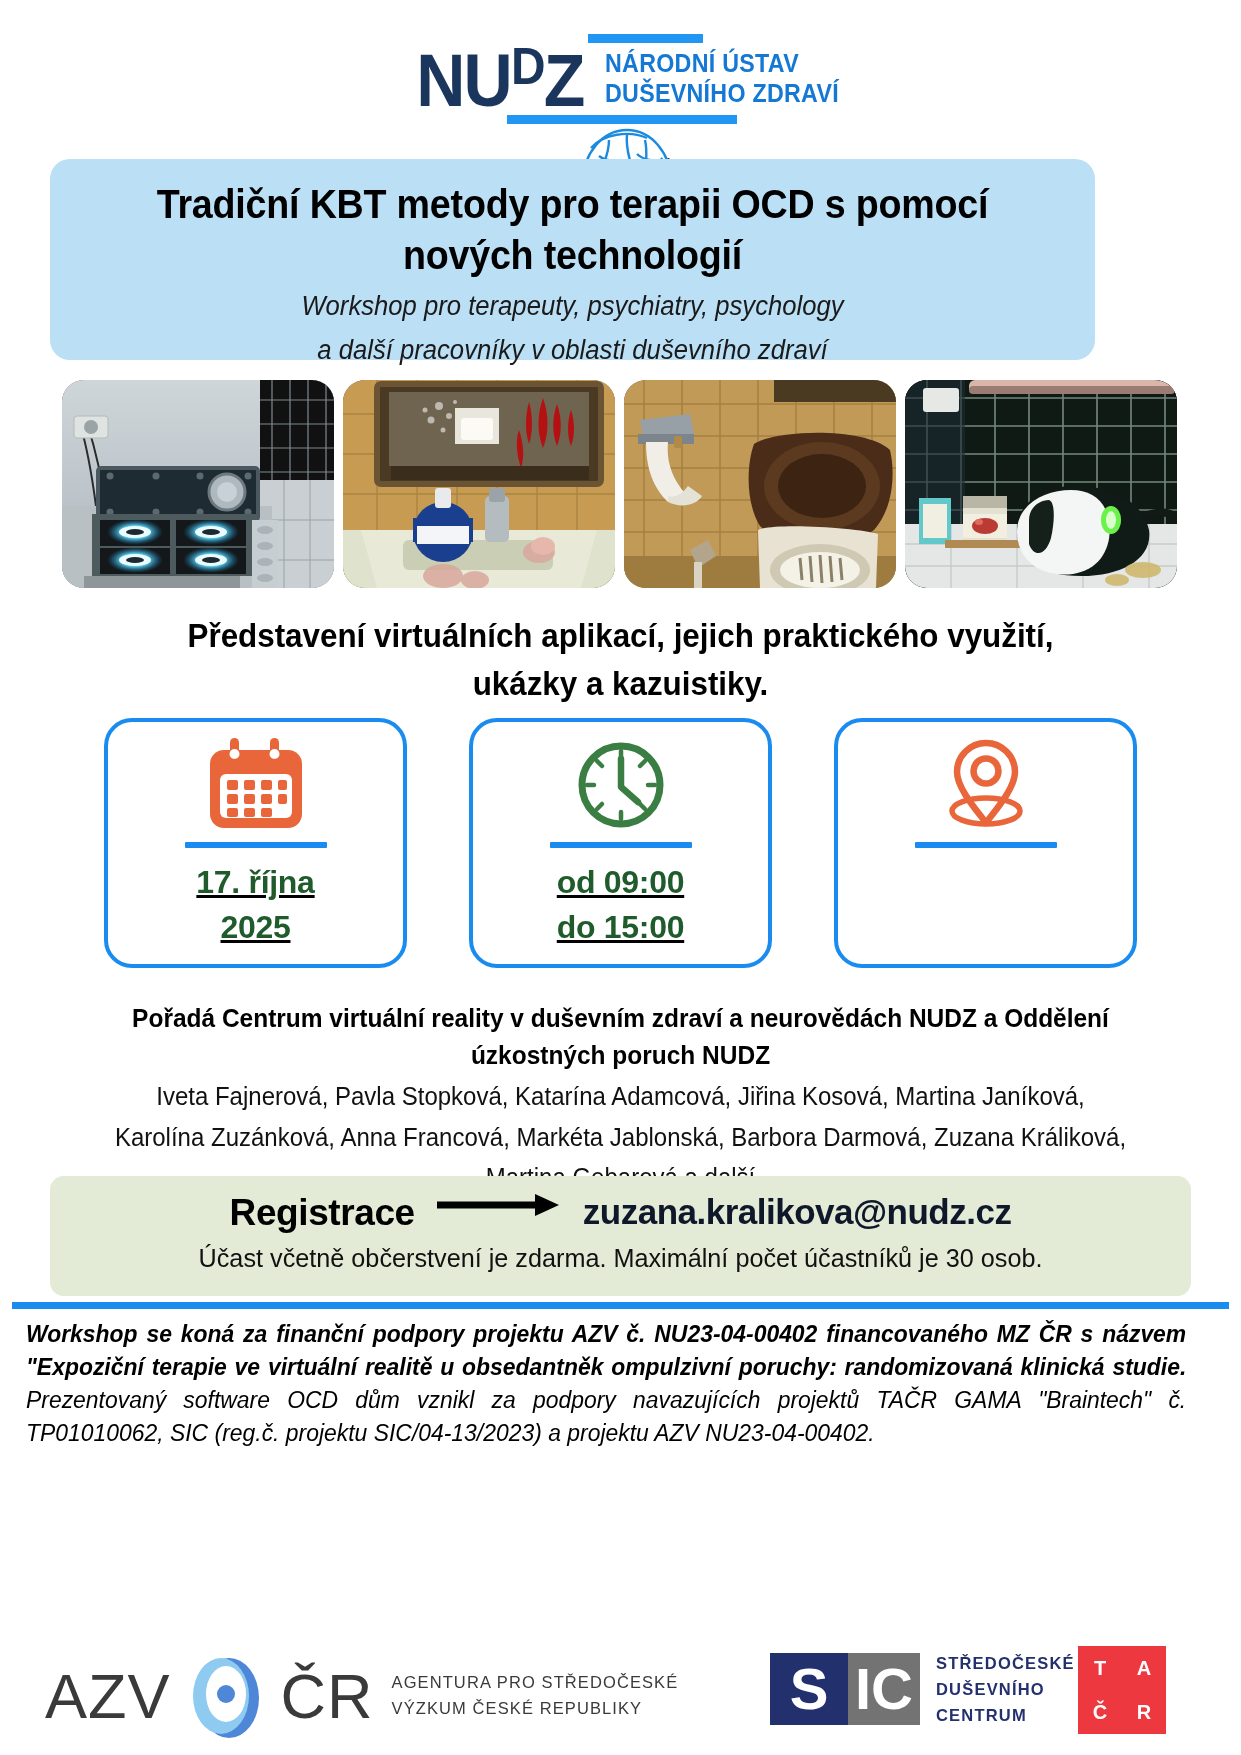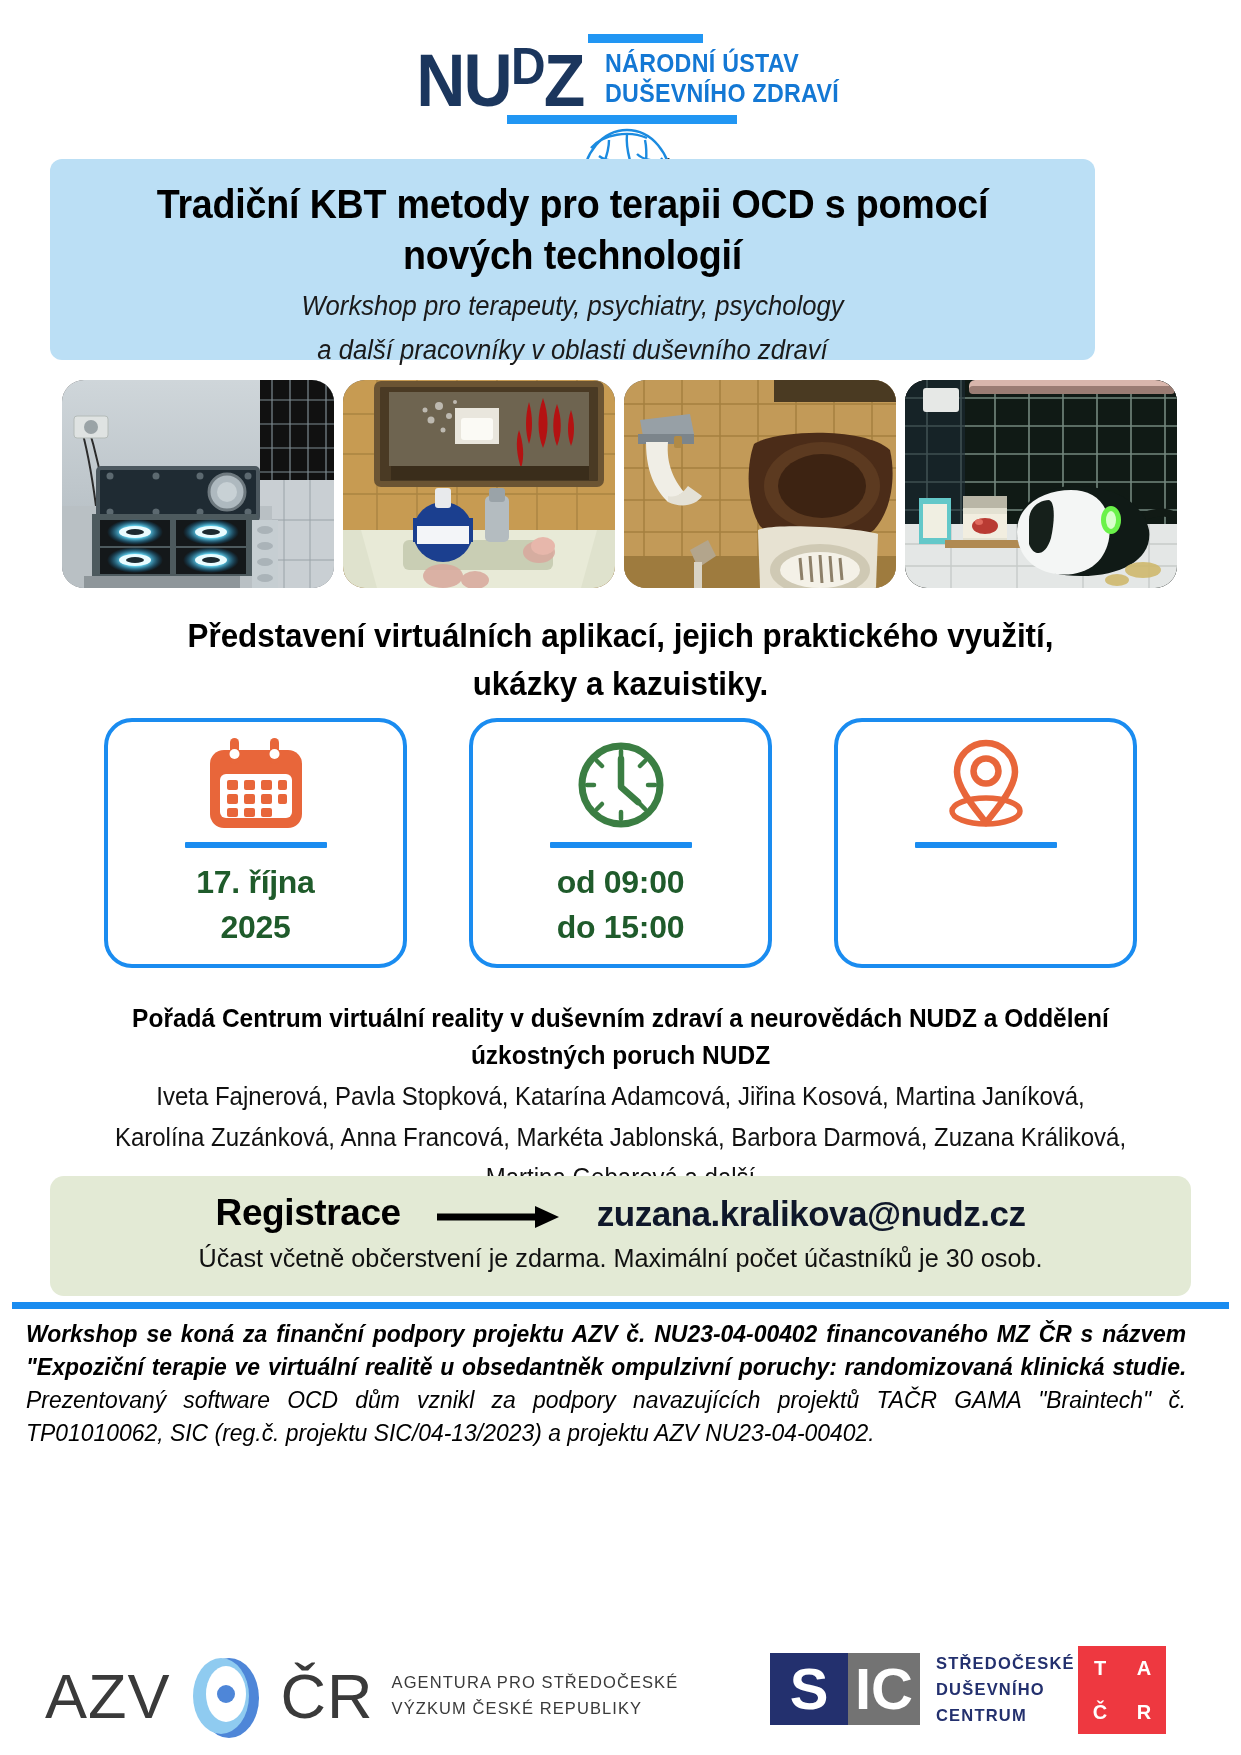--- a/index.html
+++ b/index.html
@@ -67,21 +67,21 @@
     flex: 0 0 auto;
   }
   .brain-wrap svg { display: block; }
 
   
   .title-banner {
     position: absolute;
     top: 159px; left: 50px;
     width: 1045px; height: 201px;
     background: #BBDFF5;
-    border-radius: 12px;
+    border-radius: 20px;
     padding: 20px 60px 14px 60px;
     text-align: center;
   }
   .title-main {
     font-family: "Liberation Sans", sans-serif;
     font-weight: bold;
     font-size: 40px;
     line-height: 1.28;
     color: #000;
     transform: scaleX(0.94);
@@ -137,20 +137,21 @@
   }
   .card {
     width: 303px; height: 250px;
     border: 4px solid #1A8CF0;
     border-radius: 28px;
     background: #fff;
     display: flex;
     flex-direction: column;
     align-items: center;
     padding-top: 18px;
+    text-decoration: underline;
   }
   .card-icon { height: 90px; display: flex; align-items: center; justify-content: center; }
   .card-rule {
     width: 142px; height: 6px;
     background: #1A8CF0;
     margin: 12px 0 12px 0;
     border-radius: 1px;
   }
   .card-text {
     font-weight: bold;
@@ -188,23 +189,23 @@
   .reg-box {
     position: absolute;
     top: 1176px; left: 50px;
     width: 1141px; height: 120px;
     background: #E3EAD5;
     border-radius: 14px;
     padding: 16px 40px 10px 40px;
   }
   .reg-row {
     display: flex;
-    align-items: flex-end;
+    align-items: flex-start;
     justify-content: center;
-    gap: 34px;
+    gap: 20px;
   }
   .reg-label {
     font-weight: bold;
     font-size: 37px;
     color: #000;
     letter-spacing: -0.4px;
   }
   .reg-arrow { flex: 0 0 auto; }
   .reg-email {
     font-weight: bold;

